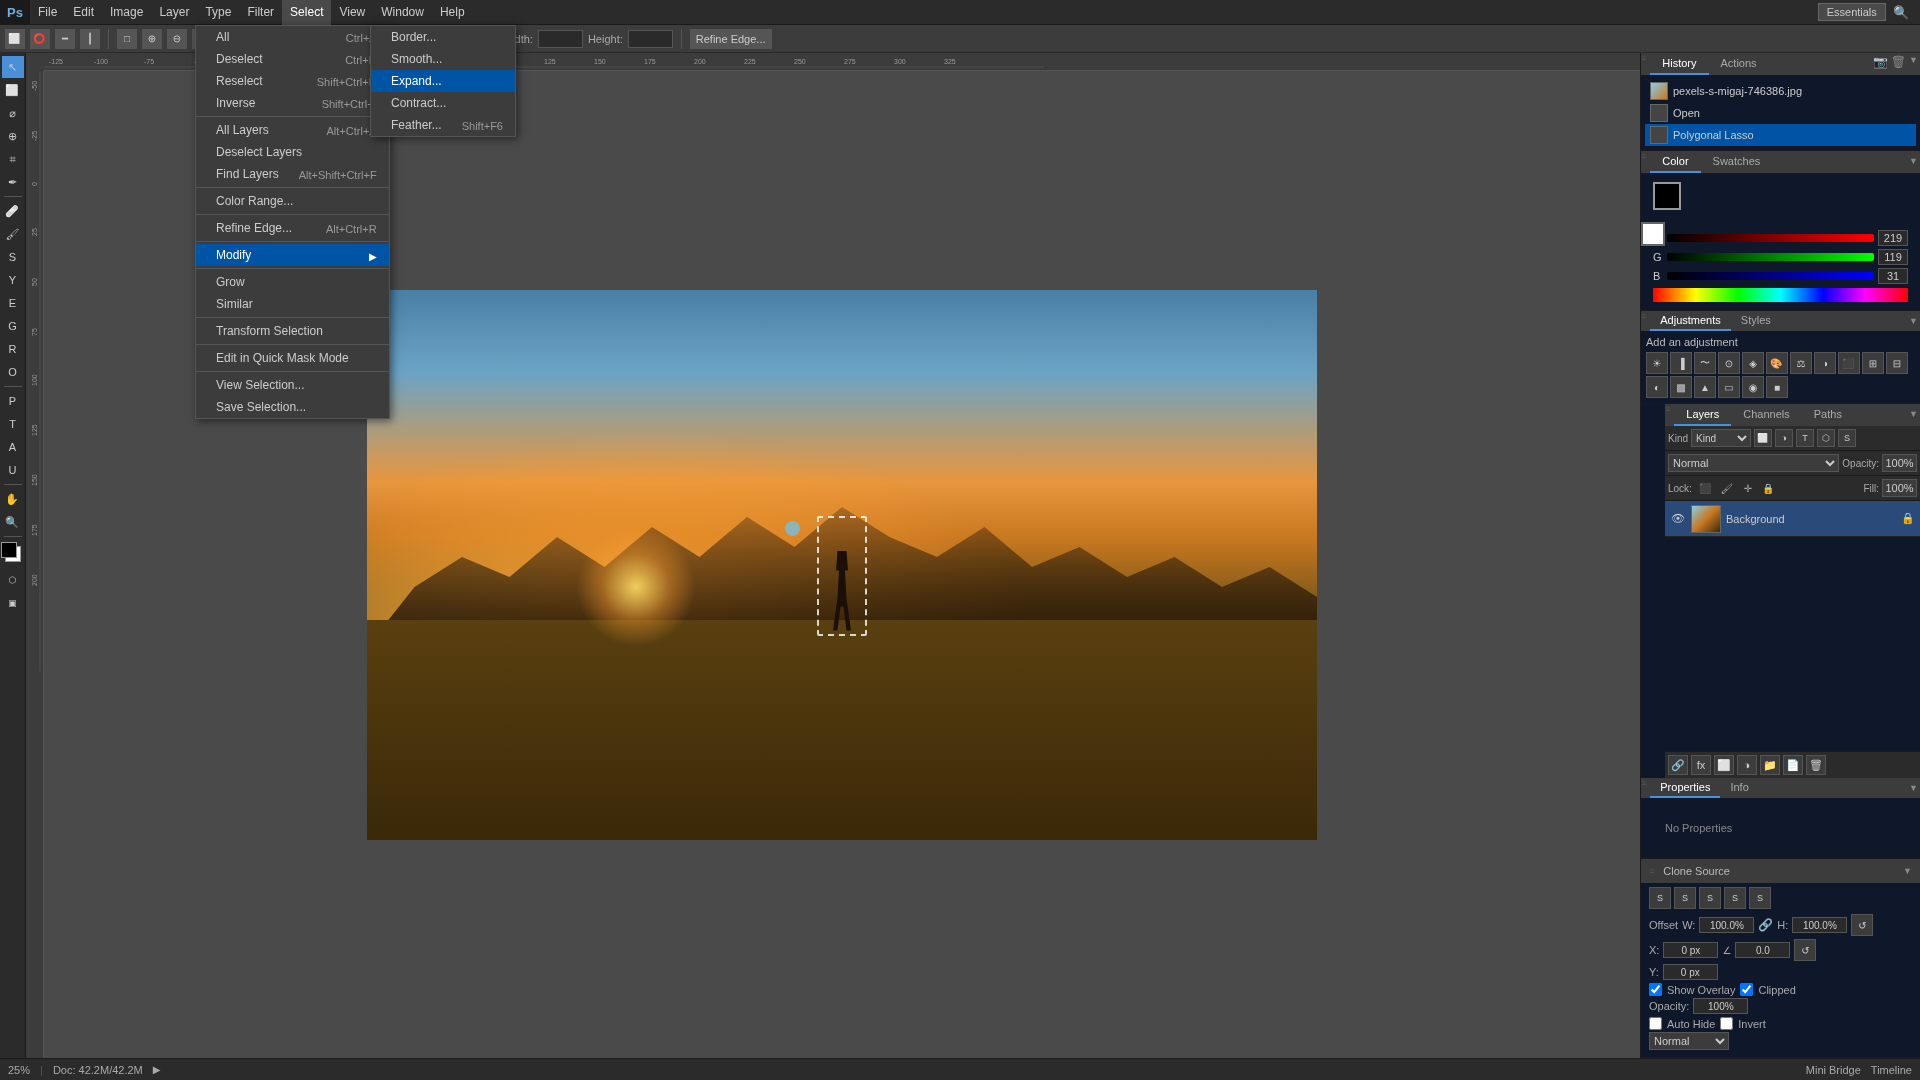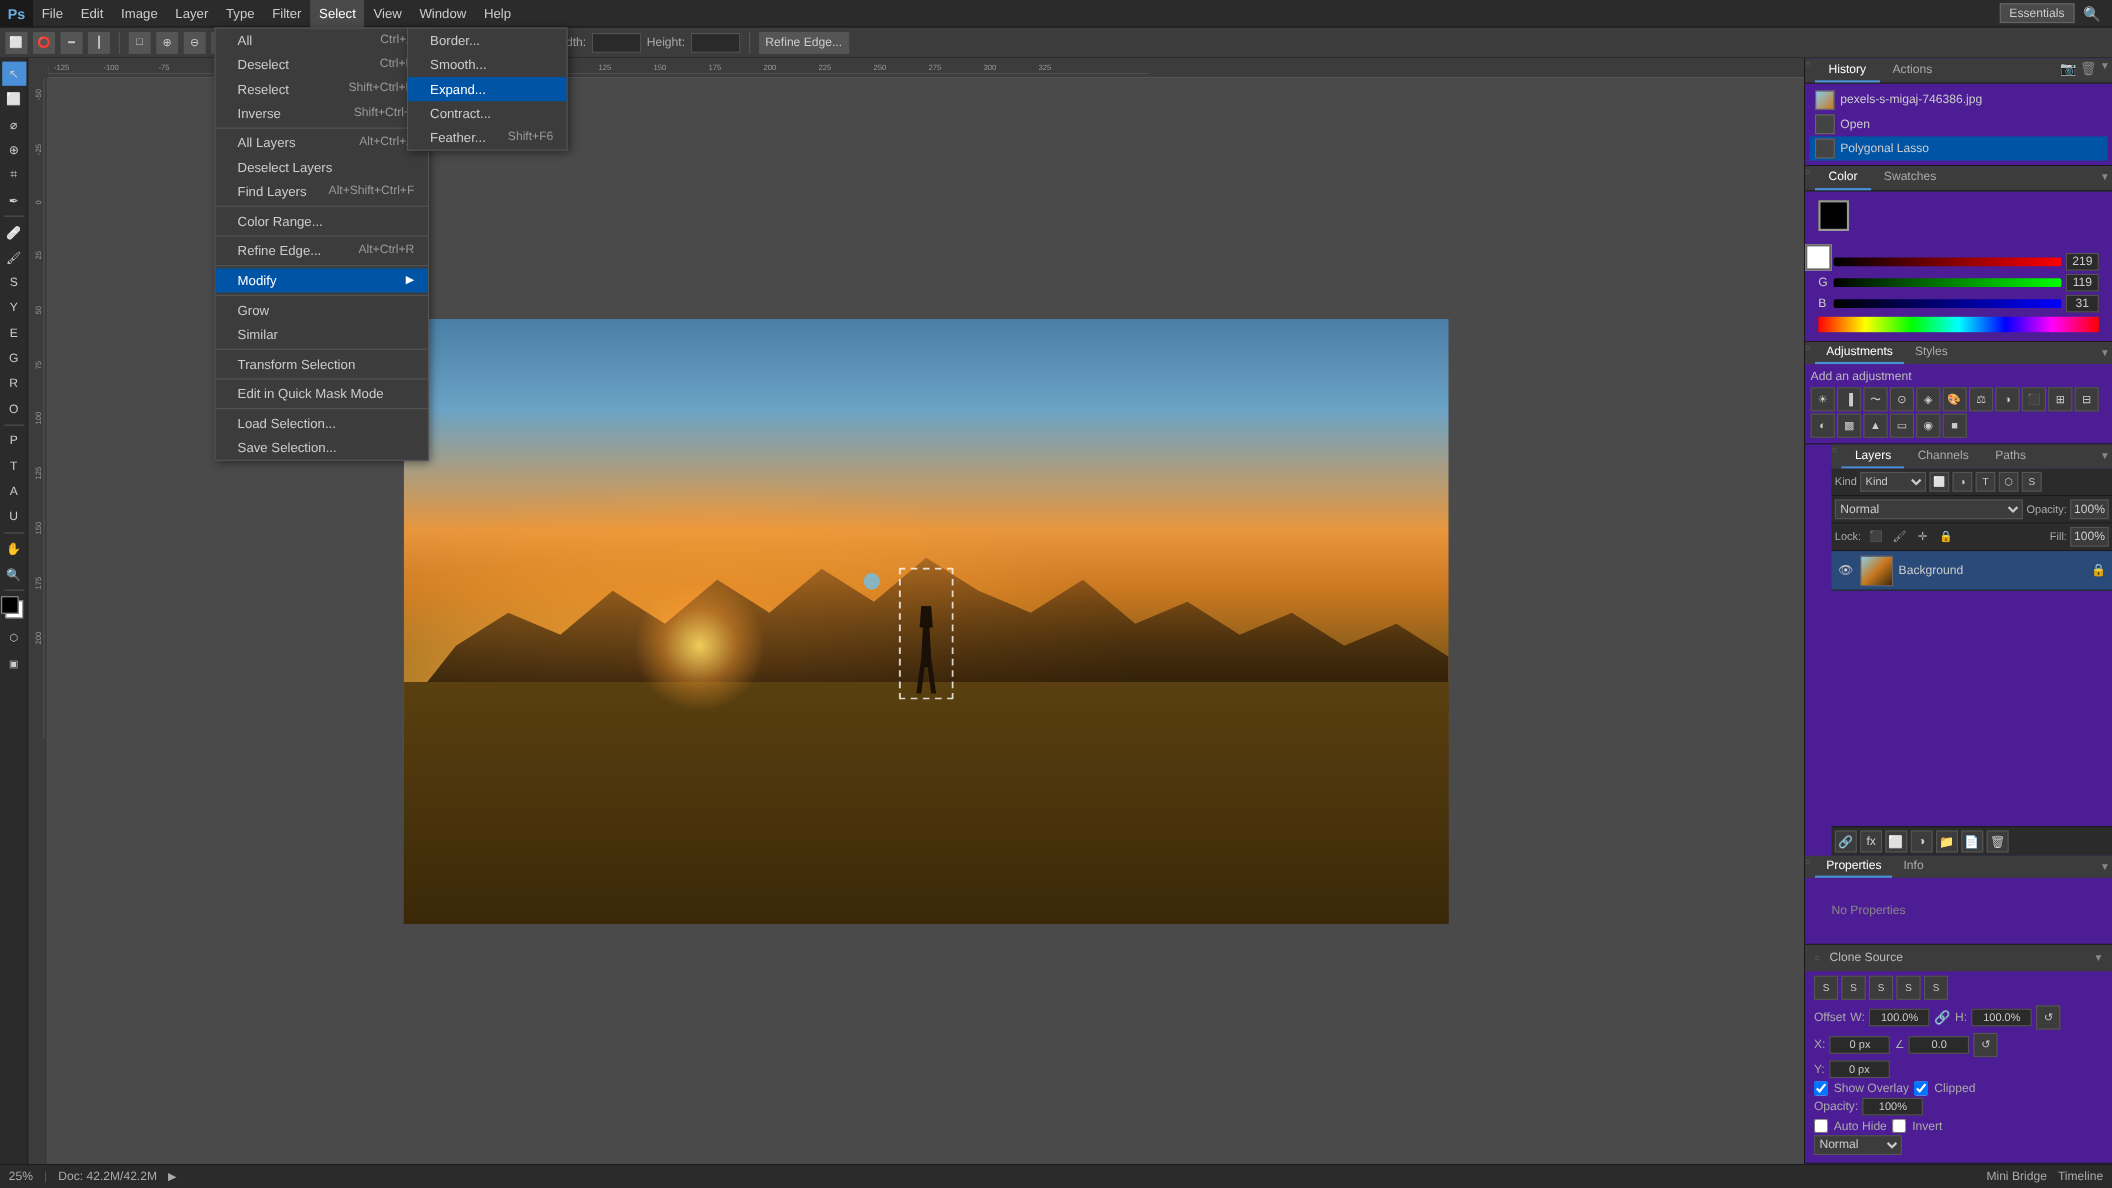--- a/index.html
+++ b/index.html
@@ -80,21 +80,21 @@
       width: 30px; height: 80px; background: #1a1008;
       clip-path: polygon(35% 0%, 65% 0%, 70% 25%, 60% 25%, 65% 60%, 80% 100%, 65% 100%, 55% 70%, 45% 70%, 35% 100%, 20% 100%, 35% 60%, 40% 25%, 30% 25%);
     }
     .selection-dashes {
       position: absolute; bottom: 37%; left: calc(50% - 25px); width: 50px; height: 120px;
       border: 2px dashed rgba(255,255,255,0.8); border-radius: 2px;
     }
 
     
     #right-panels {
-      width: 280px; min-width: 280px; background: #4c1d95; display: flex; flex-direction: column;
+      width: 280px; min-width: 280px; background: #0f172a; display: flex; flex-direction: column;
       border-left: 1px solid #1a1a1a; overflow: hidden;
     }
 
     
     .panel-section { border-bottom: 1px solid #1a1a1a; }
     .panel-header {
       height: 24px; background: #3c3c3c; display: flex; align-items: center; padding: 0 8px;
       font-size: 11px; color: #bbb; cursor: pointer; gap: 5px; justify-content: space-between;
     }
     .panel-header-left { display: flex; align-items: center; gap: 5px; }
@@ -175,21 +175,21 @@
     .prop-tab { padding: 3px 10px; font-size: 11px; color: #aaa; cursor: pointer; }
     .prop-tab.active { color: #fff; border-bottom: 2px solid #4a90d9; }
     .prop-body { padding: 24px; font-size: 11px; color: #888; }
 
     
     #select-menu {
       position: absolute; top: 25px; left: 195px; background: #3c3c3c; border: 1px solid #555;
       min-width: 175px; z-index: 9999; box-shadow: 2px 2px 8px rgba(0,0,0,0.5);
     }
     .menu-dropdown-item {
-      padding: 4px 12px 4px 20px; cursor: pointer; display: flex; align-items: flex-start; justify-content: space-between;
+      padding: 4px 12px 4px 20px; cursor: pointer; display: flex; align-items: flex-end; justify-content: space-between;
       font-size: 12px; color: #ccc; white-space: nowrap; position: relative;
     }
     .menu-dropdown-item.highlighted { background: #0054a6; color: #fff; }
     .menu-dropdown-item .shortcut { color: #999; font-size: 11px; margin-left: 20px; }
     .menu-dropdown-item .arrow { font-size: 10px; }
     .menu-separator { height: 1px; background: #555; margin: 2px 0; }
 
     
     #modify-submenu {
       position: absolute; top: 25px; left: 370px; background: #3c3c3c; border: 1px solid #555;
@@ -655,21 +655,21 @@
   <div class="menu-separator"></div>
   <div class="menu-dropdown-item">
     <span>Transform Selection</span>
   </div>
   <div class="menu-separator"></div>
   <div class="menu-dropdown-item">
     <span>Edit in Quick Mask Mode</span>
   </div>
   <div class="menu-separator"></div>
   <div class="menu-dropdown-item">
-    <span>Load Selection...</span>
+    <span>View Selection...</span>
   </div>
   <div class="menu-dropdown-item">
     <span>Save Selection...</span>
   </div>
 </div>
 
 <div id="modify-submenu">
   <div class="menu-dropdown-item">
     <span>Border...</span>
   </div>

